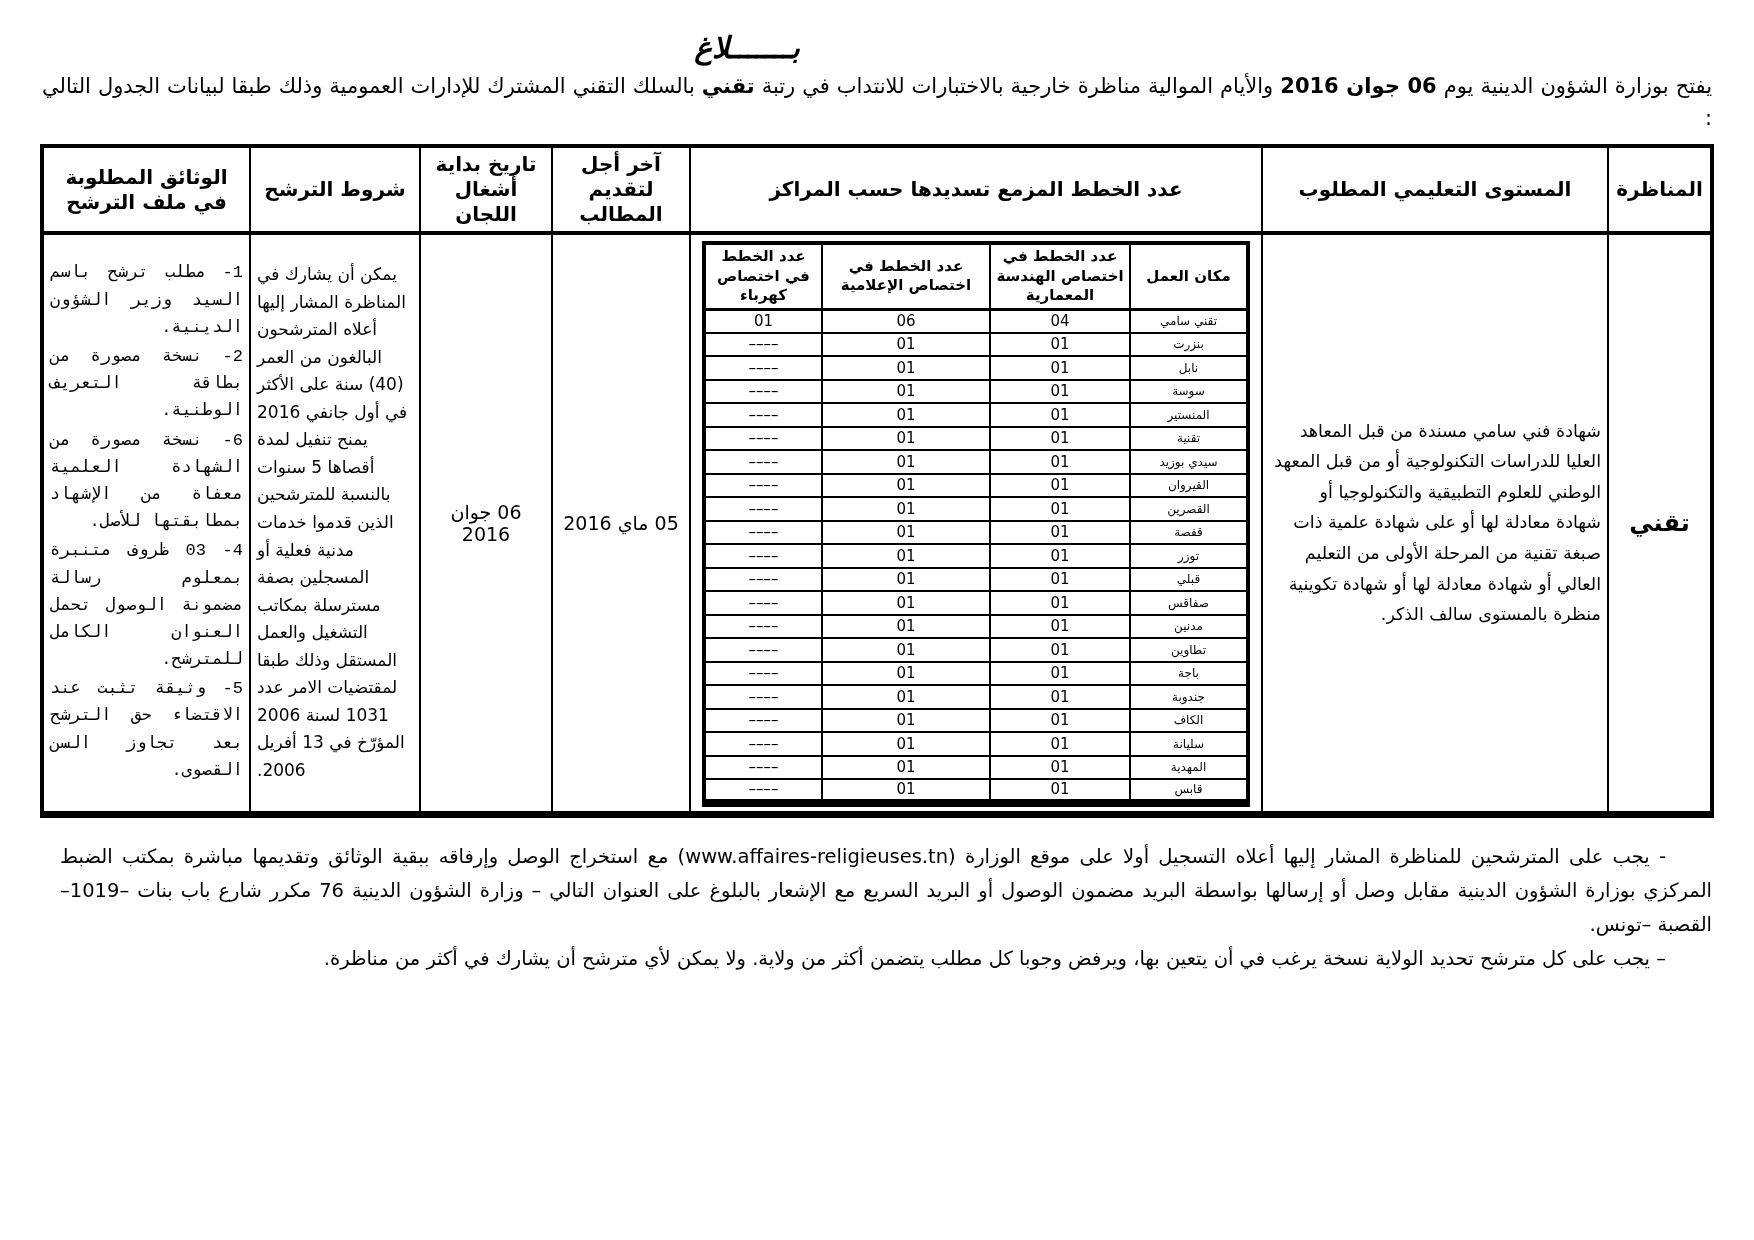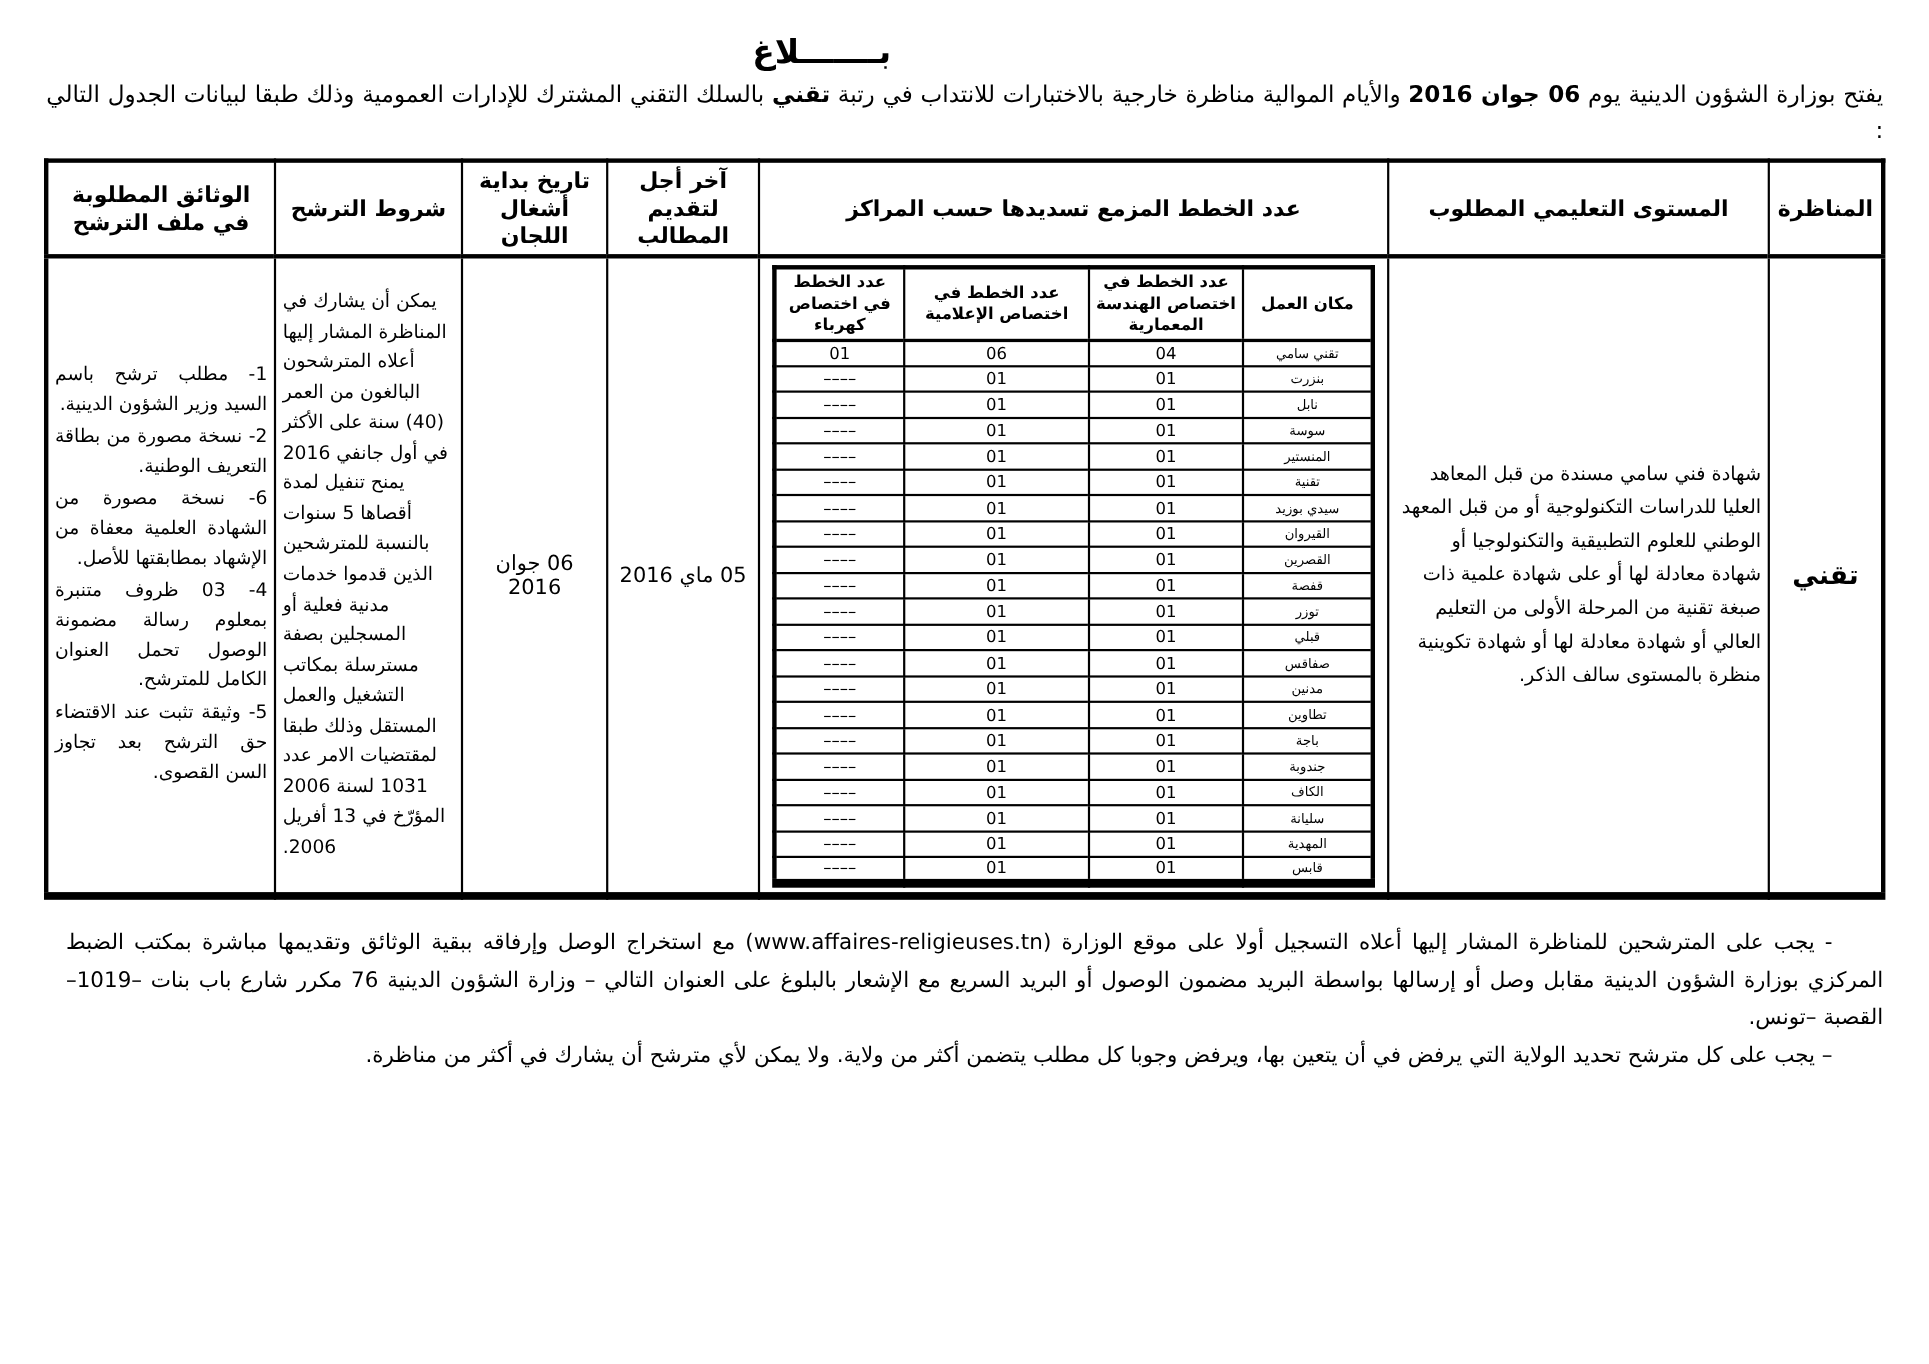--- a/index.html
+++ b/index.html
@@ -7,20 +7,21 @@
     width:1754px;min-height:1240px;
     font-family:"DejaVu Sans",sans-serif;
     color:#000;
     -webkit-font-smoothing:antialiased;
   }
   .sheet{width:1754px;min-height:1240px;box-sizing:border-box;padding-top:30px;}
 
   .doc-title{
     text-align:center;font-weight:bold;font-size:30px;letter-spacing:1px;
     margin:0 260px 6px 0;
+    font-style:italic;
   }
   .intro{
     margin:4px 42px 10px 42px;
     font-size:21px;line-height:1.5;
     text-align:justify;
   }
   .intro b{font-weight:bold;}
 
   table.main{
     width:1670px;margin:6px auto 0 auto;
@@ -45,21 +46,21 @@
   .col-pos{width:572px;}
   .col-deadline{width:138px;}
   .col-start{width:132px;}
   .col-cond{width:170px;}
   .col-docs{width:208px;}
 
   td.cell-competition{text-align:center;font-weight:bold;font-size:24px;}
   td.cell-education{font-size:17.5px;line-height:1.75;text-align:right;padding:8px 26px;}
   td.cell-date{text-align:center;font-size:19px;}
   td.cell-conditions{font-size:17px;line-height:1.62;text-align:left;padding:6px 8px;}
-  td.cell-documents{font-size:17px;line-height:1.6;text-align:justify;padding:6px 8px;vertical-align:middle;}
+  td.cell-documents{font-size:17px;line-height:1.6;text-align:justify;padding:6px 8px;vertical-align:middle;font-family:Liberation Mono, monospace;}
   td.cell-documents p{margin:0 0 2px 0;}
   td.cell-positions{padding:6px 10px;vertical-align:top;}
 
   table.inner{
     width:548px;margin:2px auto 0 auto;
     border-collapse:collapse;table-layout:fixed;
     border:4px solid #000;border-bottom:8px solid #000;
   }
   table.inner th, table.inner td{
     border:2px solid #000;box-sizing:border-box;
@@ -295,16 +296,16 @@
           <p>6- نسخة مصورة من الشهادة العلمية معفاة من الإشهاد بمطابقتها للأصل.</p>
           <p>4- 03 ظروف متنبرة بمعلوم رسالة مضمونة الوصول تحمل العنوان الكامل للمترشح.</p>
           <p>5- وثيقة تثبت عند الاقتضاء حق الترشح بعد تجاوز السن القصوى.</p>
         </td>
       </tr>
     </tbody>
   </table>
 
   <div class="notes">
     <p class="note">- يجب على المترشحين للمناظرة المشار إليها أعلاه التسجيل أولا على موقع الوزارة (www.affaires-religieuses.tn) مع استخراج الوصل وإرفاقه ببقية الوثائق وتقديمها مباشرة بمكتب الضبط المركزي بوزارة الشؤون الدينية مقابل وصل أو إرسالها بواسطة البريد مضمون الوصول أو البريد السريع مع الإشعار بالبلوغ على العنوان التالي – وزارة الشؤون الدينية 76 مكرر شارع باب بنات –1019– القصبة –تونس.</p>
-    <p class="note">– يجب على كل مترشح تحديد الولاية التي يرفض في أن يتعين بها، ويرفض وجوبا كل مطلب يتضمن أكثر من ولاية. ولا يمكن لأي مترشح أن يشارك في أكثر من مناظرة.</p>
+    <p class="note">– يجب على كل مترشح تحديد الولاية نسخة يرغب في أن يتعين بها، ويرفض وجوبا كل مطلب يتضمن أكثر من ولاية. ولا يمكن لأي مترشح أن يشارك في أكثر من مناظرة.</p>
   </div>
 
 </div>
 
 </body></html>

